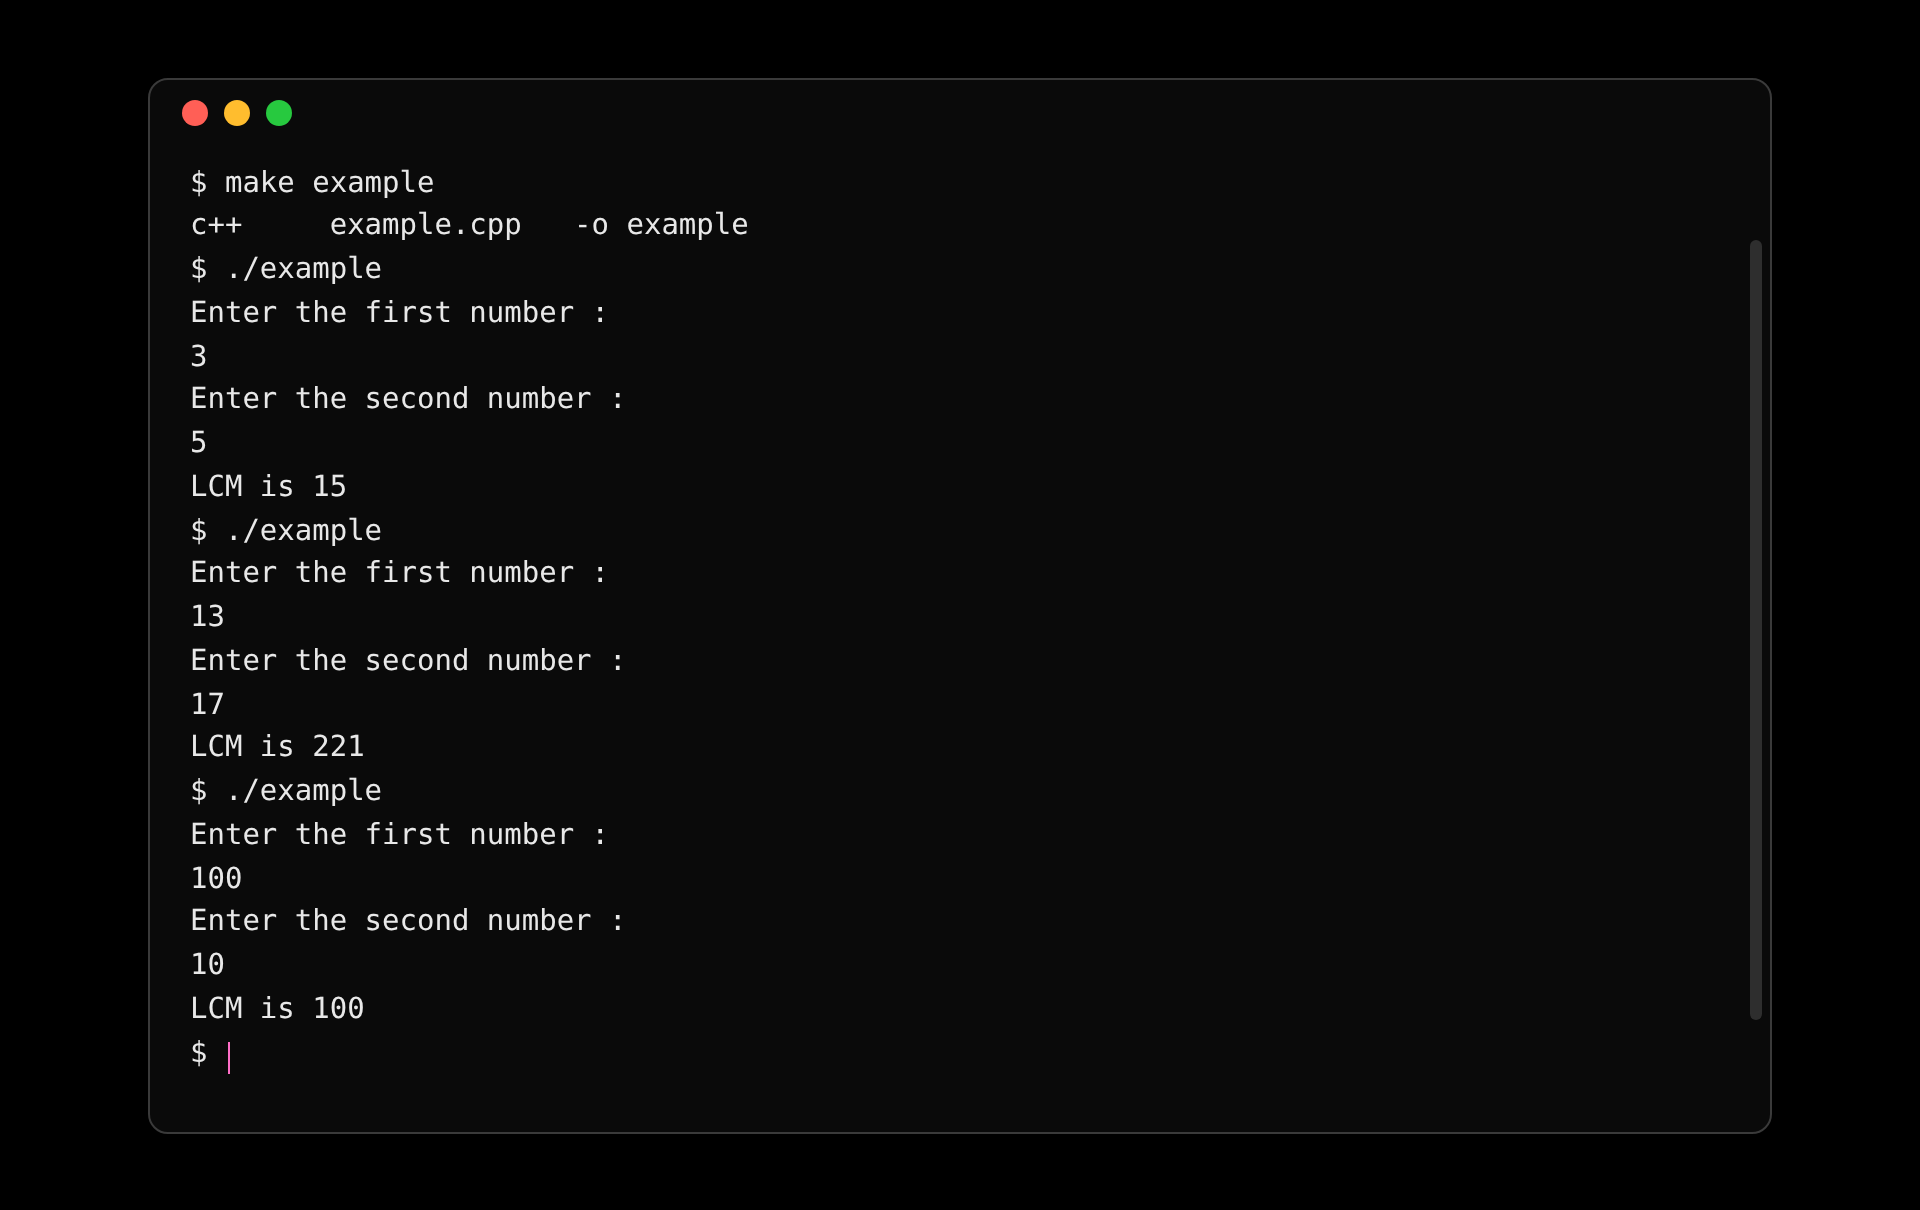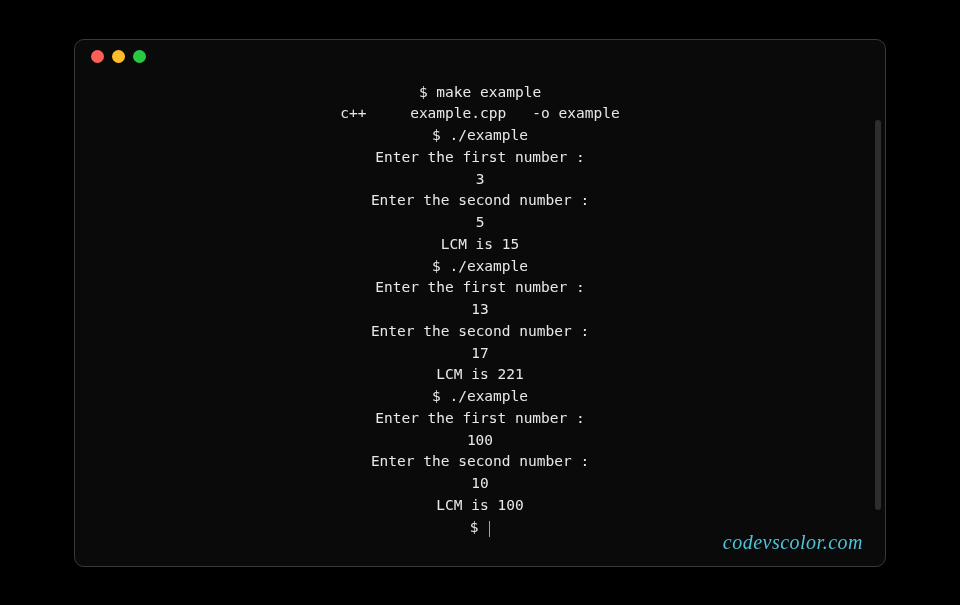--- a/index.html
+++ b/index.html
@@ -40,21 +40,20 @@
     .dot-red { background: #ff5f56; }
     .dot-yellow { background: #ffbd2e; }
     .dot-green { background: #27c93f; }
     .terminal-body {
       padding: 8px 20px 0 20px;
       color: #e8e8e8;
       font-size: 14.5px;
       line-height: 1.5;
       white-space: pre;
       font-family: "Menlo", "Monaco", "Consolas", monospace;
-      text-align: center;
     }
     .cursor {
       display: inline-block;
       width: 1px;
       height: 16px;
       background: #ff6ec7;
       vertical-align: text-bottom;
       margin-left: 2px;
       position: relative;
       top: 2px;
@@ -103,14 +102,13 @@
 <span>17</span>
 <span>LCM is 221</span>
 <span>$ ./example</span>
 <span>Enter the first number :</span>
 <span>100</span>
 <span>Enter the second number :</span>
 <span>10</span>
 <span>LCM is 100</span>
 <span>$ </span><span class="cursor"></span></div>
   <div class="scrollbar"></div>
-  <div class="watermark">codevscolor.com</div>
 </div>
 
 </body></html>

